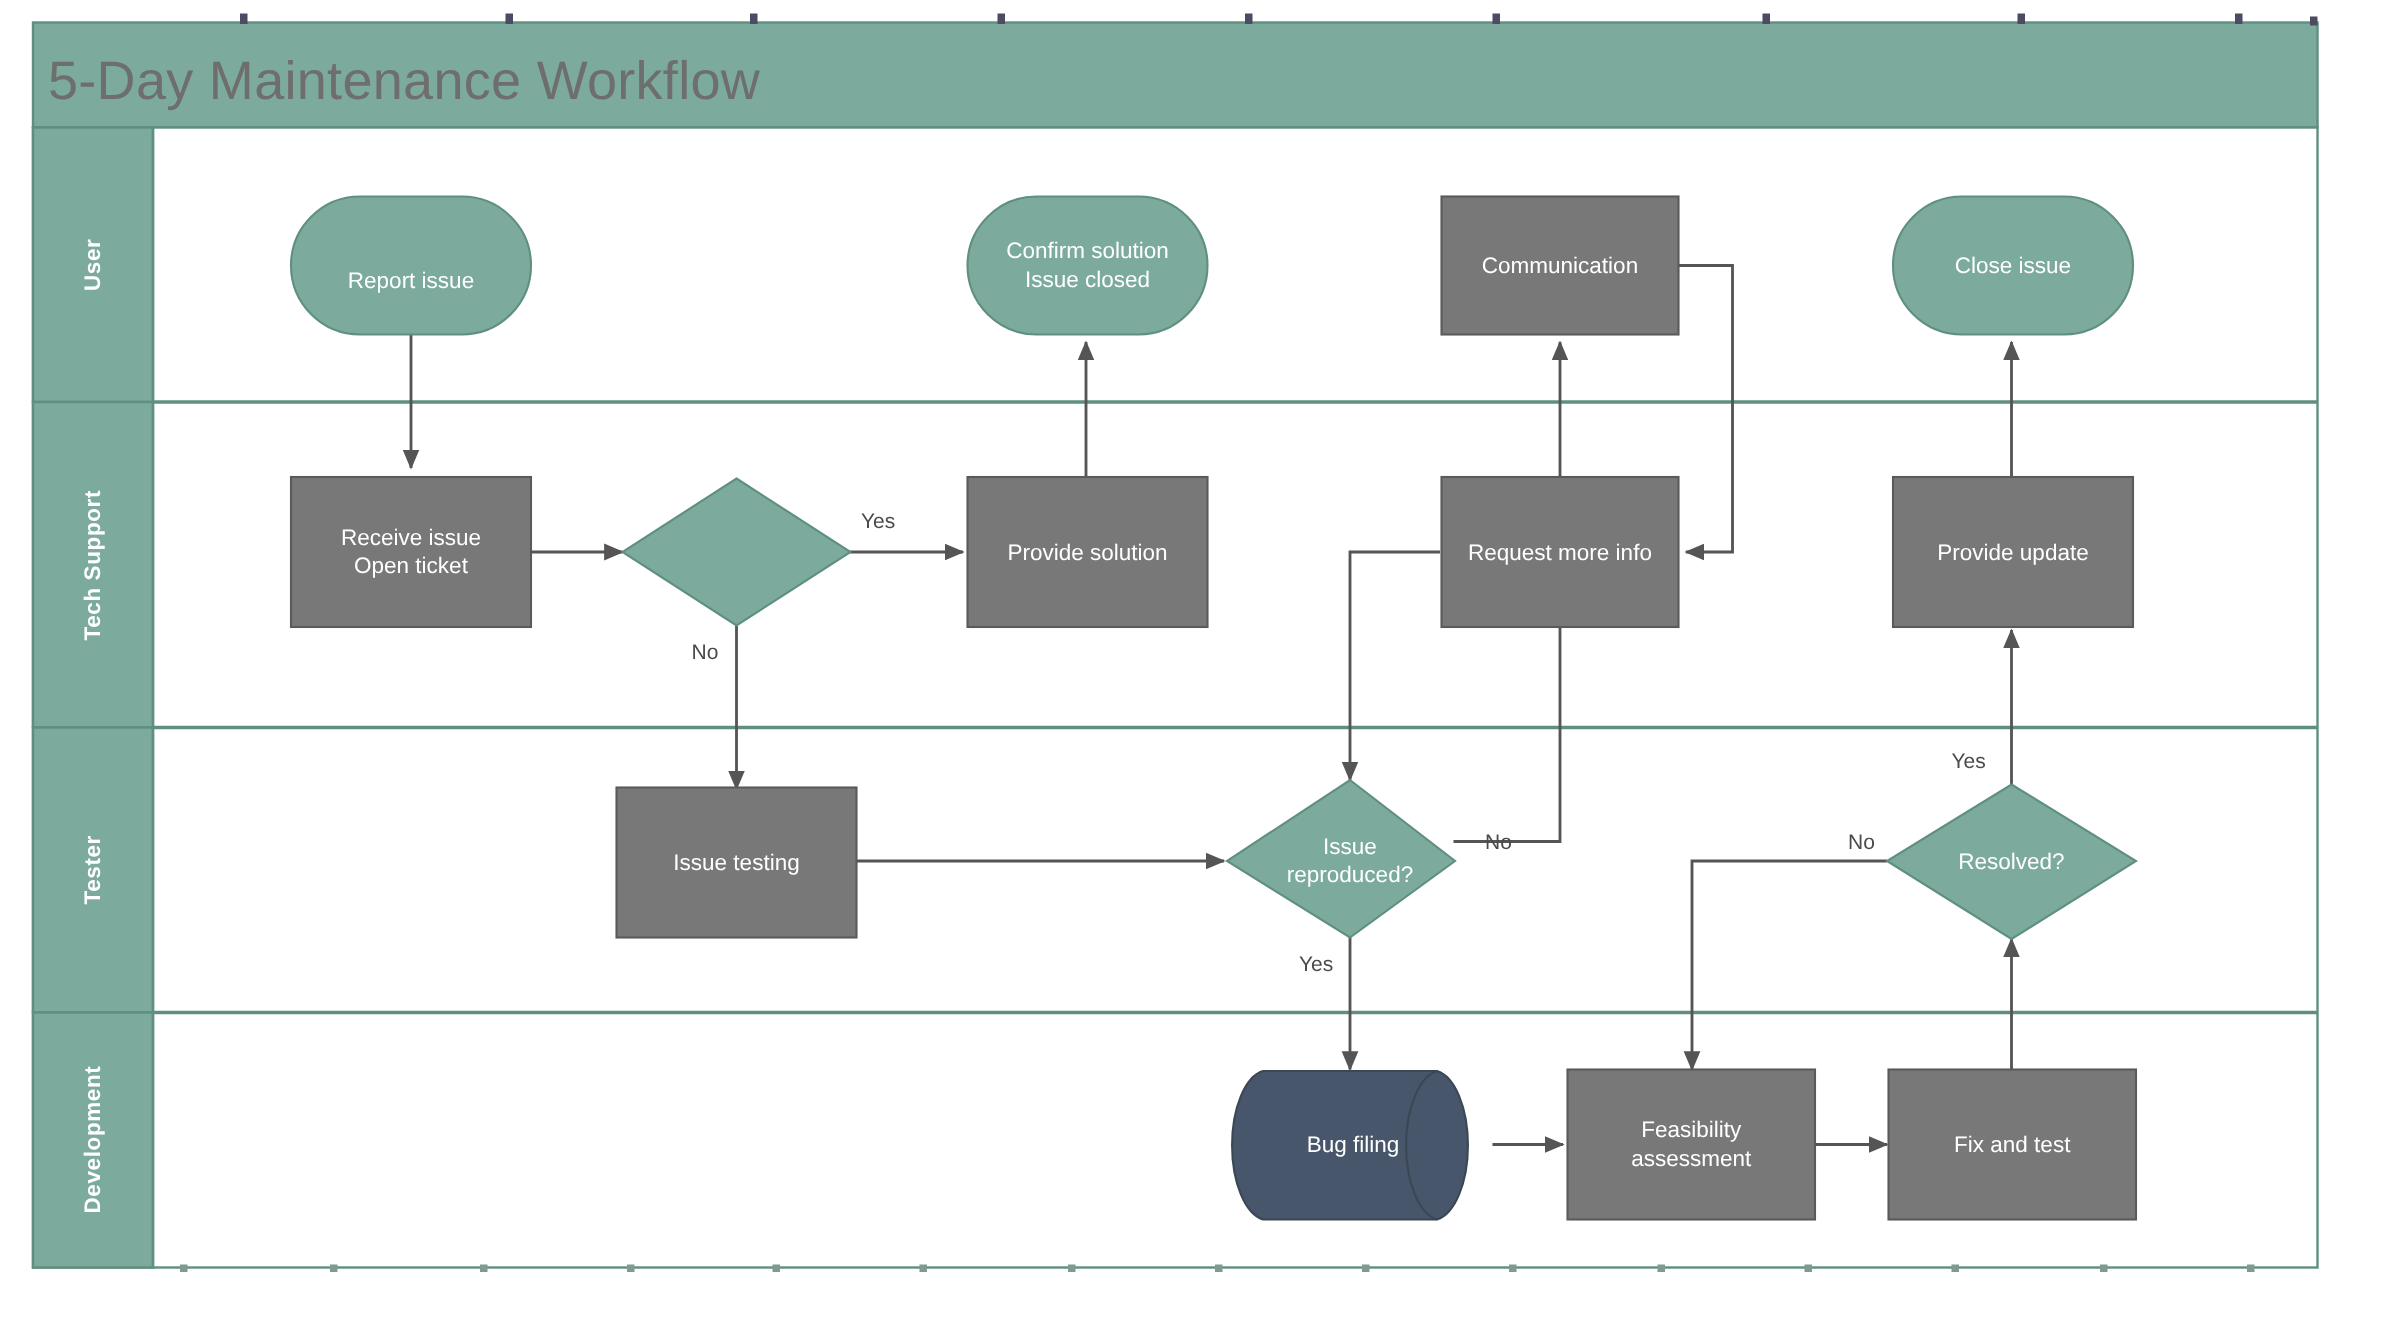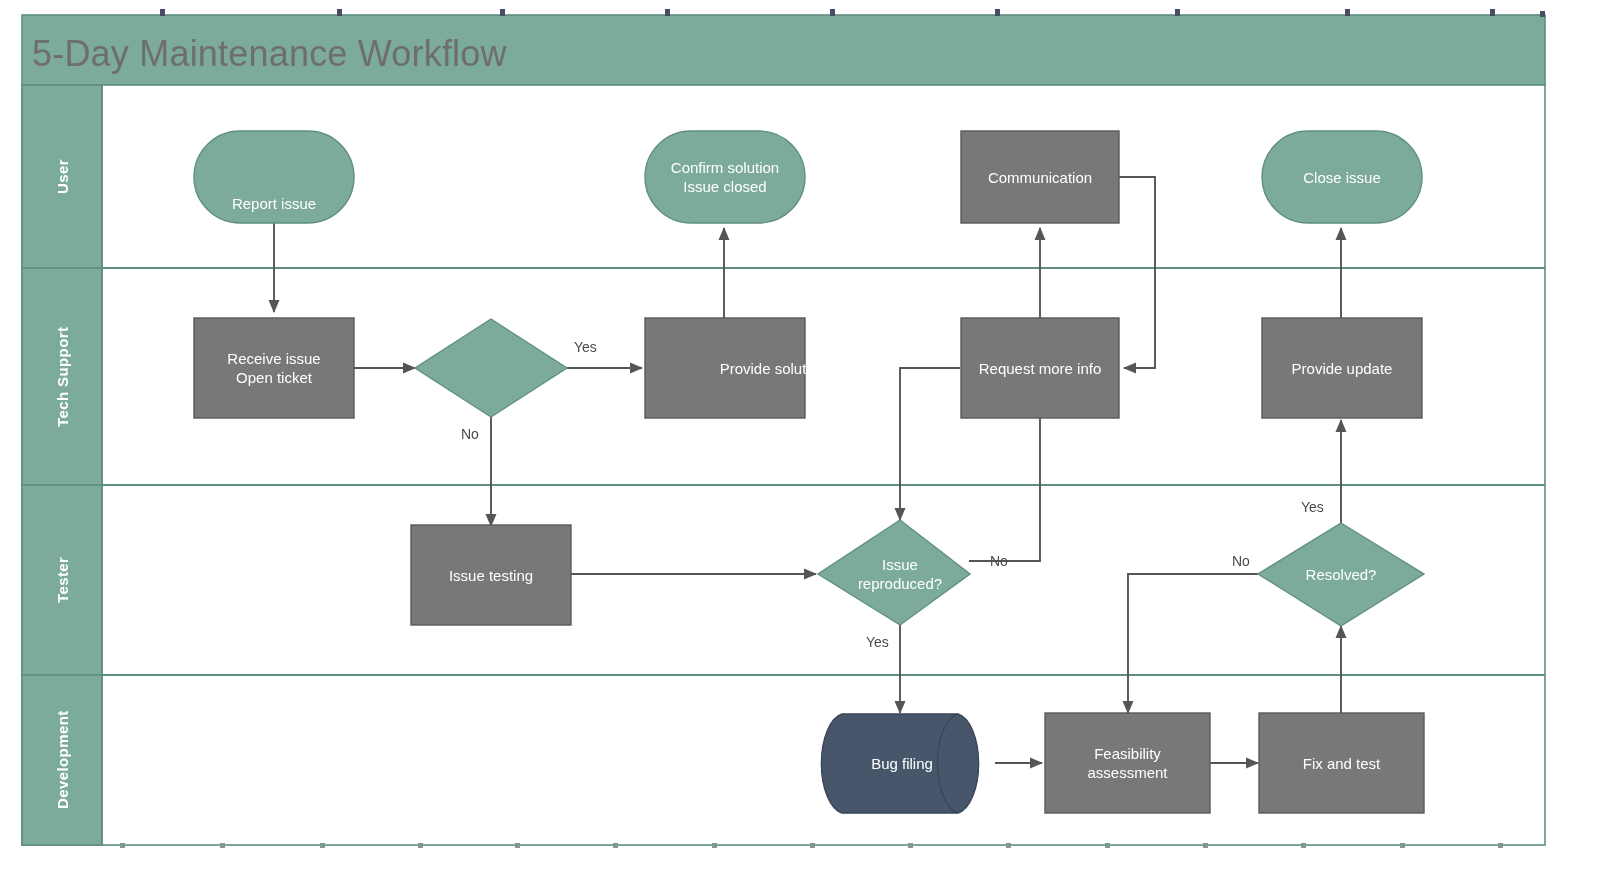--- a/index.html
+++ b/index.html
@@ -118,29 +118,29 @@
     </g>
   </svg>
 
   <div class="title" style="left:32px;top:33px;">5-Day Maintenance Workflow</div>
 
   <div class="lanelbl" style="left:22px;top:85px;width:80px;height:183px;">User</div>
   <div class="lanelbl" style="left:22px;top:268px;width:80px;height:217px;">Tech Support</div>
   <div class="lanelbl" style="left:22px;top:485px;width:80px;height:190px;">Tester</div>
   <div class="lanelbl" style="left:22px;top:675px;width:80px;height:170px;">Development</div>
 
-  <div class="lbl" style="left:194px;top:131px;width:160px;height:113px;margin-top:16px;">Report issue</div>
+  <div class="lbl" style="left:194px;top:131px;width:160px;height:113px;">Report issue</div>
   <div class="lbl" style="left:645px;top:131px;width:160px;height:92px;">Confirm solution
 Issue closed</div>
   <div class="lbl" style="left:961px;top:131px;width:158px;height:92px;">Communication</div>
   <div class="lbl" style="left:1262px;top:131px;width:160px;height:92px;">Close issue</div>
 
   <div class="lbl" style="left:194px;top:318px;width:160px;height:100px;">Receive issue
 Open ticket</div>
-  <div class="lbl" style="left:645px;top:318px;width:160px;height:100px;padding-left:48px;">Provide solution</div>
+  <div class="lbl" style="left:645px;top:318px;width:160px;height:100px;">Provide solution</div>
   <div class="lbl" style="left:961px;top:318px;width:158px;height:100px;">Request more info</div>
   <div class="lbl" style="left:1262px;top:318px;width:160px;height:100px;">Provide update</div>
 
   <div class="lbl" style="left:411px;top:525px;width:160px;height:100px;">Issue testing</div>
   <div class="lbl" style="left:820px;top:526px;width:160px;height:96px;">Issue
 reproduced?</div>
   <div class="lbl" style="left:1261px;top:528px;width:160px;height:92px;">Resolved?</div>
 
   <div class="lbl" style="left:832px;top:714px;width:140px;height:99px;">Bug filing</div>
   <div class="lbl" style="left:1045px;top:713px;width:165px;height:100px;">Feasibility

